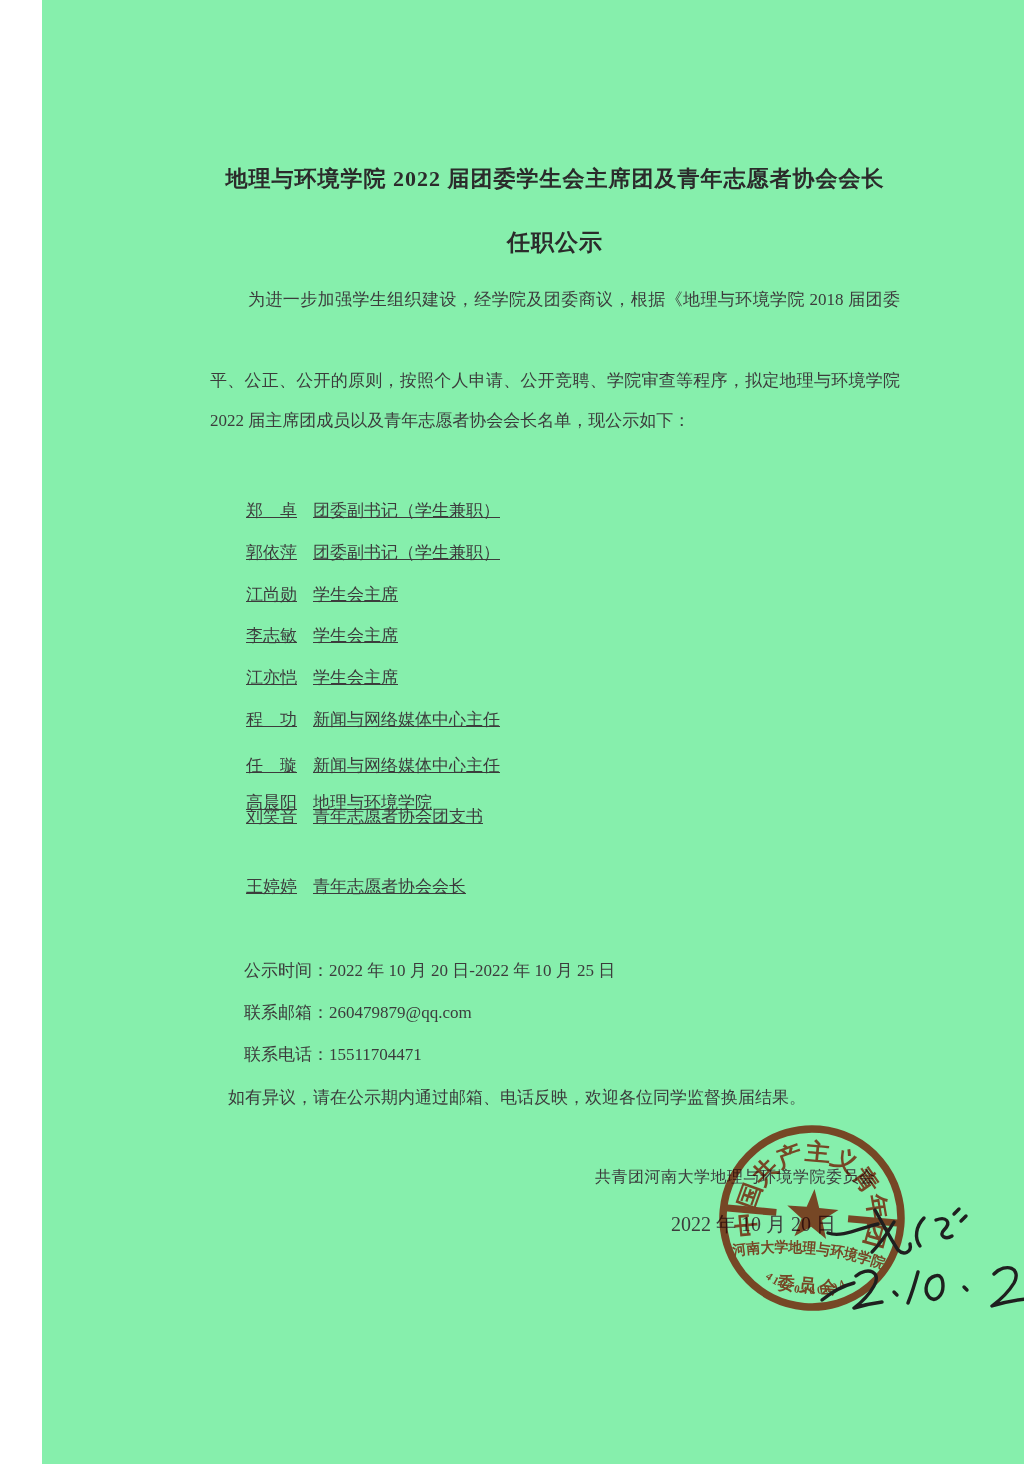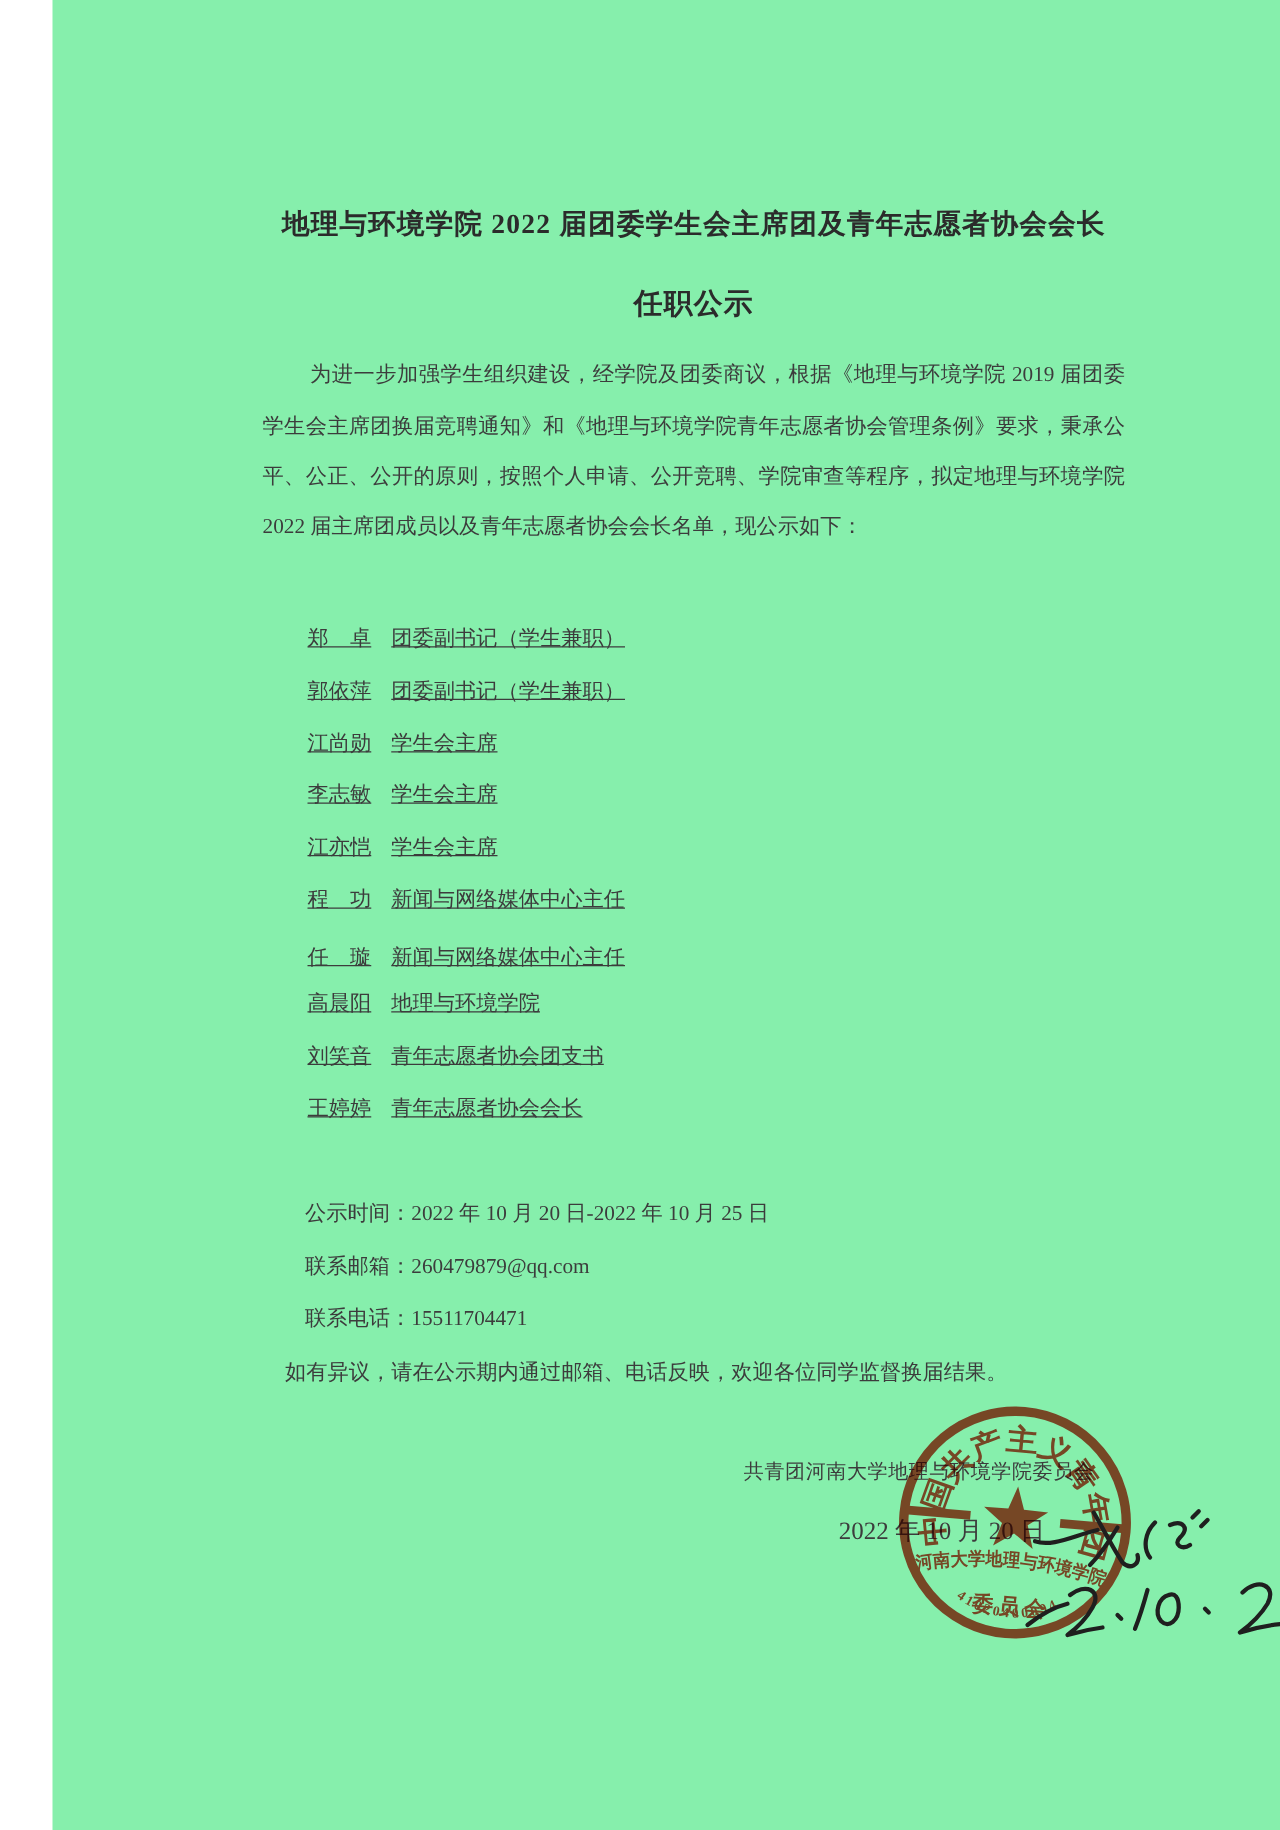--- a/index.html
+++ b/index.html
@@ -25,22 +25,21 @@
   .sealgrp{mix-blend-mode:multiply;}
 </style>
 </head>
 <body>
 
 <div class="page">
 
   <div class="abs title t1">地理与环境学院 2022 届团委学生会主席团及青年志愿者协会会长</div>
   <div class="abs title t2">任职公示</div>
 
-  <div class="abs pline pjust pindent" style="top:288px">为进一步加强学生组织建设，经学院及团委商议，根据《地理与环境学院 2019 届团委</div>
-  <div class="abs pline pjust" style="top:329px">学生会主席团换届竞聘通知》和《地理与环境学院青年志愿者协会管理条例》要求，秉承公</div>
+  <div class="abs pline pjust pindent" style="top:288px">为进一步加强学生组织建设，经学院及团委商议，根据《地理与环境学院 2018 届团委</div>
   <div class="abs pline pjust" style="top:369px">平、公正、公开的原则，按照个人申请、公开竞聘、学院审查等程序，拟定地理与环境学院</div>
   <div class="abs pline" style="top:409px">2022 届主席团成员以及青年志愿者协会会长名单，现公示如下：</div>
 
   <div class="abs row" style="top:499px">
       <span class="nm">郑　卓</span>
       <span class="pos">团委副书记（学生兼职）</span>
     </div>
   <div class="abs row" style="top:541px">
       <span class="nm">郭依萍</span>
       <span class="pos">团委副书记（学生兼职）</span>
@@ -62,21 +61,21 @@
       <span class="pos">新闻与网络媒体中心主任</span>
     </div>
   <div class="abs row" style="top:754px">
       <span class="nm">任　璇</span>
       <span class="pos">新闻与网络媒体中心主任</span>
     </div>
   <div class="abs row" style="top:791px">
       <span class="nm">高晨阳</span>
       <span class="pos">地理与环境学院</span>
     </div>
-  <div class="abs row" style="top:833px">
+  <div class="abs row" style="top:805px">
       <span class="nm">刘笑音</span>
       <span class="pos">青年志愿者协会团支书</span>
     </div>
   <div class="abs row" style="top:875px">
       <span class="nm">王婷婷</span>
       <span class="pos">青年志愿者协会会长</span>
     </div>
 
   <div class="abs meta" style="top:959px">公示时间：2022 年 10 月 20 日-2022 年 10 月 25 日</div>
   <div class="abs meta" style="top:1001px">联系邮箱：260479879@qq.com</div>

